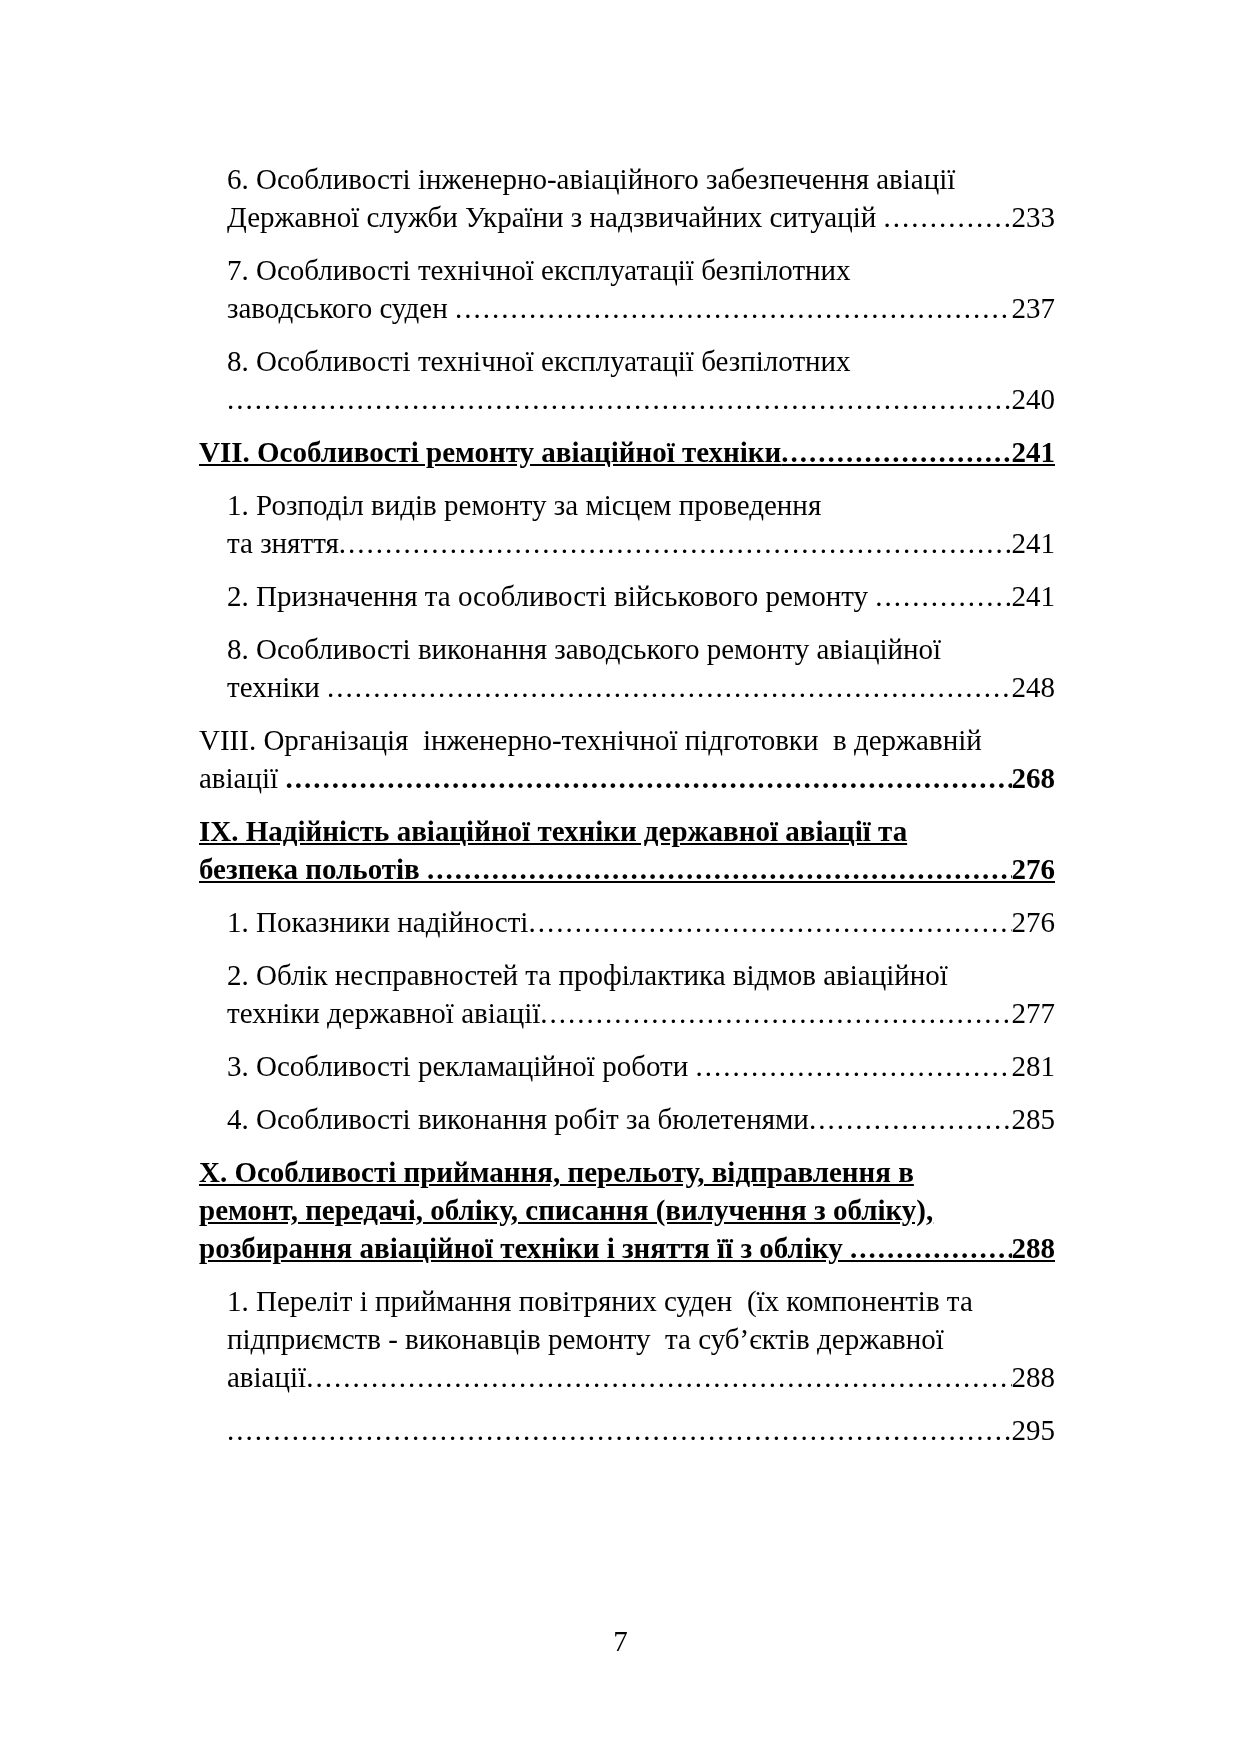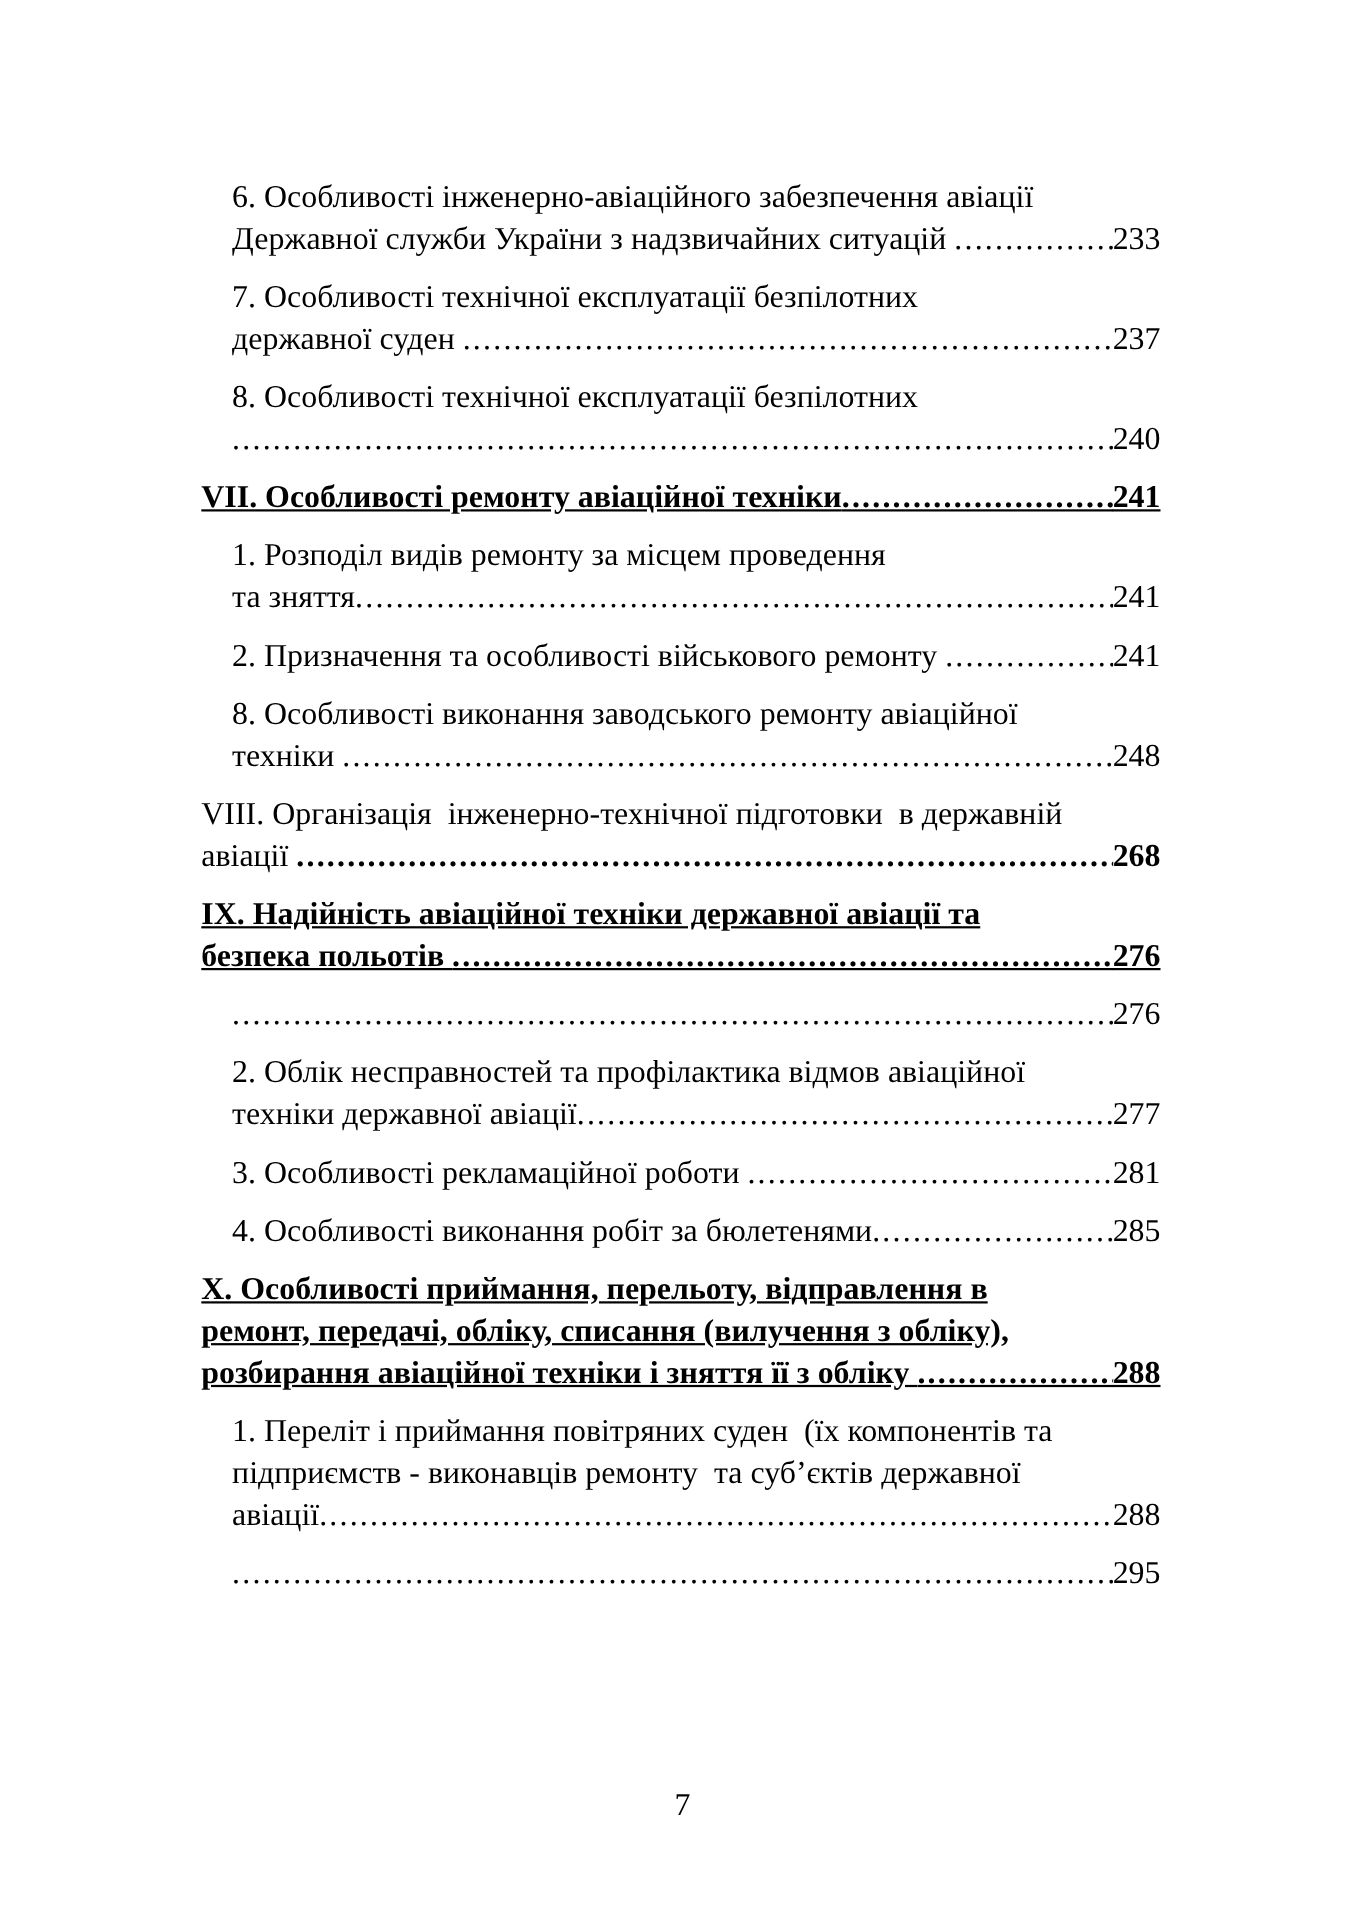--- a/index.html
+++ b/index.html
@@ -18,21 +18,21 @@
   }
   .toc {
     position: absolute;
     left: 183px;
     top: 160px;
     width: 872px;
     font-size: 29px;
     line-height: 38px;
   }
   .toc-entry {
-    margin: 0 0 15px 0;
+    margin: 0 0 15px 16px;
   }
   .toc-entry.sub {
     padding-left: 28px;
   }
   .toc-entry .line {
     white-space: pre;
   }
   .lastline {
     display: flex;
     align-items: baseline;
@@ -78,21 +78,21 @@
         <div class="line">6. Особливості інженерно-авіаційного забезпечення авіації</div>
         <div class="lastline">
           <span class="t">Державної служби України з надзвичайних ситуацій </span>
           <span class="leader">................................................................................................................................................................</span>
           <span class="pg">233</span>
         </div>
       </div>
       <div class="toc-entry sub">
         <div class="line">7. Особливості технічної експлуатації безпілотних</div>
         <div class="lastline">
-          <span class="t">державної суден </span>
+          <span class="t">заводського суден </span>
           <span class="leader">................................................................................................................................................................</span>
           <span class="pg">237</span>
         </div>
       </div>
       <div class="toc-entry sub">
         <div class="line">8. Особливості технічної експлуатації безпілотних</div>
         <div class="lastline">
           <span class="leader">................................................................................................................................................................</span>
           <span class="pg">240</span>
         </div>
@@ -138,20 +138,21 @@
       <div class="toc-entry chapter bold">
         <div class="line">IX. Надійність авіаційної техніки державної авіації та</div>
         <div class="lastline">
           <span class="t">безпека польотів </span>
           <span class="leader">................................................................................................................................................................</span>
           <span class="pg">276</span>
         </div>
       </div>
       <div class="toc-entry sub">
         <div class="lastline">
+          <span class="t">1. Показники надійності</span>
           <span class="leader">................................................................................................................................................................</span>
           <span class="pg">276</span>
         </div>
       </div>
       <div class="toc-entry sub">
         <div class="line">2. Облік несправностей та профілактика відмов авіаційної</div>
         <div class="lastline">
           <span class="t">техніки державної авіації</span>
           <span class="leader">................................................................................................................................................................</span>
           <span class="pg">277</span>

